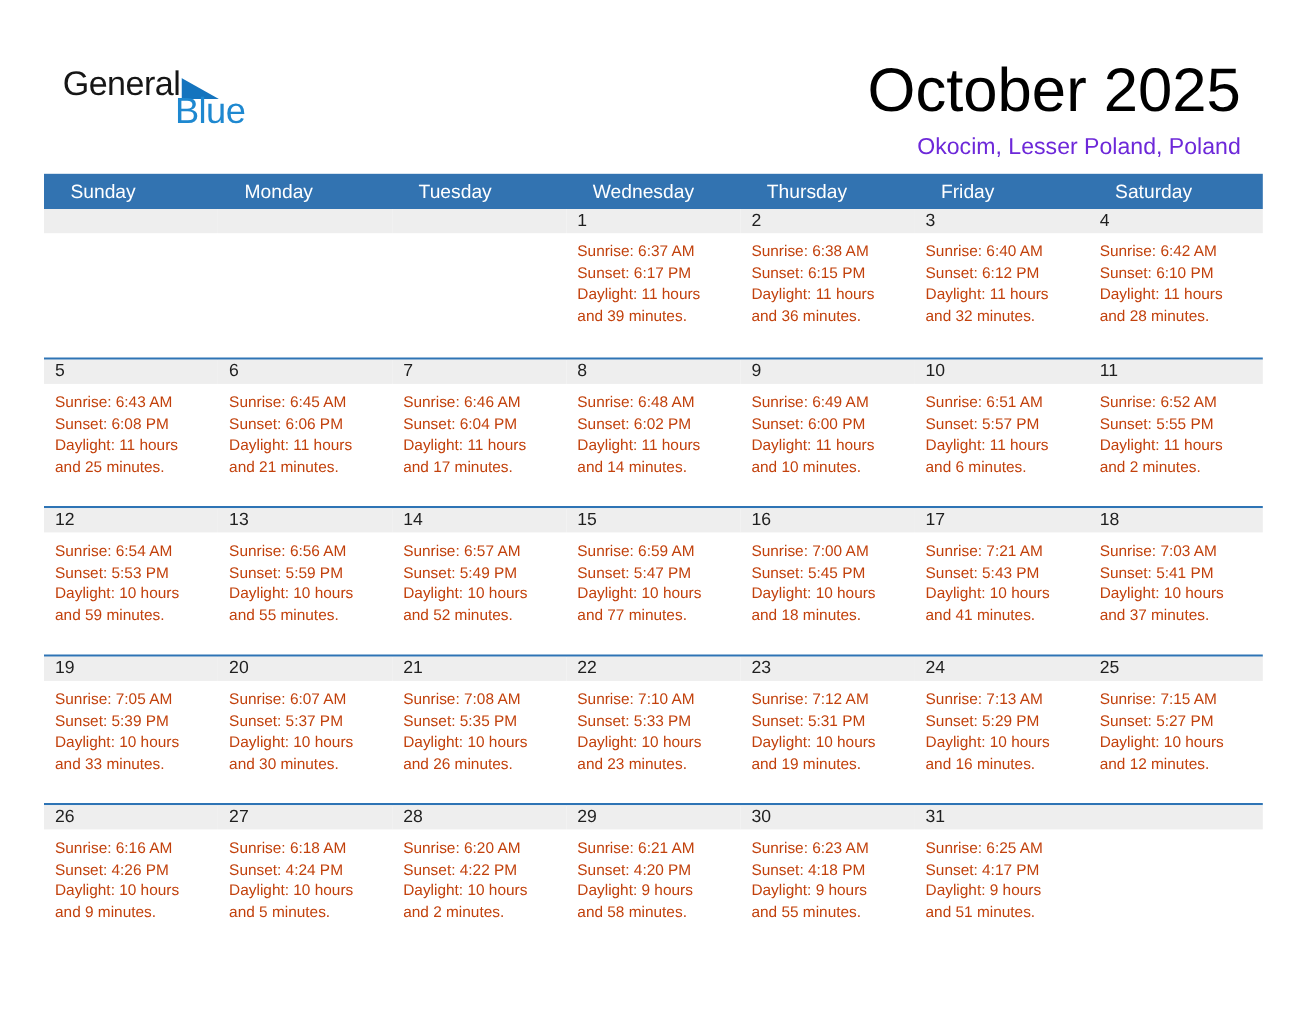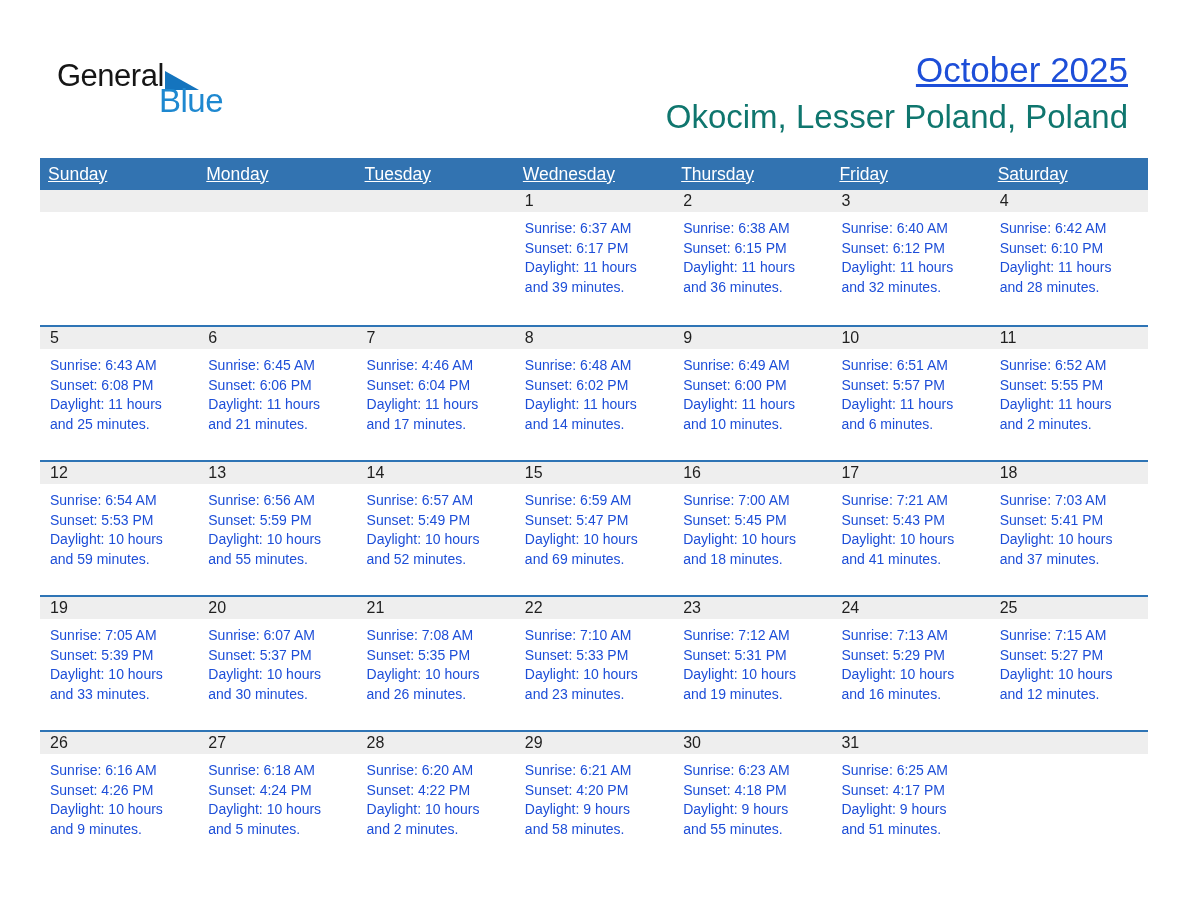--- a/index.html
+++ b/index.html
@@ -17,33 +17,33 @@
   .page{position:relative;width:1188px;height:918px;}
 
   
   .top{position:absolute;left:40px;right:40px;top:50px;display:flex;justify-content:space-between;align-items:flex-start;gap:23px;}
   .logo{margin-left:17px;padding-top:10px;line-height:1;}
   .logo-line1{display:flex;align-items:flex-end;}
   .logo-general{font-size:31px;letter-spacing:-0.5px;color:#161616;}
   .logo-flag{margin-left:1px;margin-bottom:1px;display:block;}
   .logo-blue{font-size:33px;color:var(--logo-text-blue);margin-left:102px;margin-top:-7px;letter-spacing:-0.5px;}
   .titles{text-align:right;padding-right:20px;}
-  .month-title{font-size:35px;color:#1d4ed8;line-height:1.15;text-decoration:underline;}
-  .location-subtitle{font-size:33px;color:#0f766e;margin-top:8px;}
+  .month-title{font-size:56px;color:#000000;line-height:1.15;}
+  .location-subtitle{font-size:21px;color:#6d28d9;margin-top:8px;}
 
   
   .calendar{position:absolute;left:40px;top:158px;width:1108px;}
   .weekday-row{display:flex;height:32px;background:var(--header-blue);align-items:center;}
-  .weekday-cell{flex:1 1 0;color:#ffffff;font-size:17.5px;padding-left:8px;white-space:nowrap;overflow:hidden;text-decoration:underline;}
+  .weekday-cell{flex:1 1 0;color:#ffffff;font-size:17.5px;padding-left:24px;white-space:nowrap;overflow:hidden;}
   .week-row{display:flex;height:135px;box-sizing:border-box;background:#ffffff;}
   .week-row:not(:first-child){border-top:2px solid var(--sep-blue);}
   .cell{flex:1 1 0;min-width:0;}
   .band{height:22px;background:var(--band-gray);display:flex;align-items:center;}
   .band span{padding-left:10px;font-size:16px;color:#1f1f1f;}
-  .cell-body{padding:7px 6px 0 10px;font-size:14px;line-height:19.5px;color:#1d4ed8;}
+  .cell-body{padding:7px 6px 0 10px;font-size:14px;line-height:19.5px;color:#c2410c;}
 </style>
 </head>
 <body>
 
 <div class="page">
 
   <div class="top">
     <div class="logo">
       <div class="logo-line1">
         <span class="logo-general">General</span>
@@ -146,21 +146,21 @@
               <div>Sunset: 6:06 PM</div>
               <div>Daylight: 11 hours</div>
               <div>and 21 minutes.</div>
             </div>
           </div>
           <div class="cell">
             <div class="band">
               <span>7</span>
             </div>
             <div class="cell-body">
-              <div>Sunrise: 4:46 AM</div>
+              <div>Sunrise: 6:46 AM</div>
               <div>Sunset: 6:04 PM</div>
               <div>Daylight: 11 hours</div>
               <div>and 17 minutes.</div>
             </div>
           </div>
           <div class="cell">
             <div class="band">
               <span>8</span>
             </div>
             <div class="cell-body">
@@ -239,21 +239,21 @@
             </div>
           </div>
           <div class="cell">
             <div class="band">
               <span>15</span>
             </div>
             <div class="cell-body">
               <div>Sunrise: 6:59 AM</div>
               <div>Sunset: 5:47 PM</div>
               <div>Daylight: 10 hours</div>
-              <div>and 69 minutes.</div>
+              <div>and 77 minutes.</div>
             </div>
           </div>
           <div class="cell">
             <div class="band">
               <span>16</span>
             </div>
             <div class="cell-body">
               <div>Sunrise: 7:00 AM</div>
               <div>Sunset: 5:45 PM</div>
               <div>Daylight: 10 hours</div>

